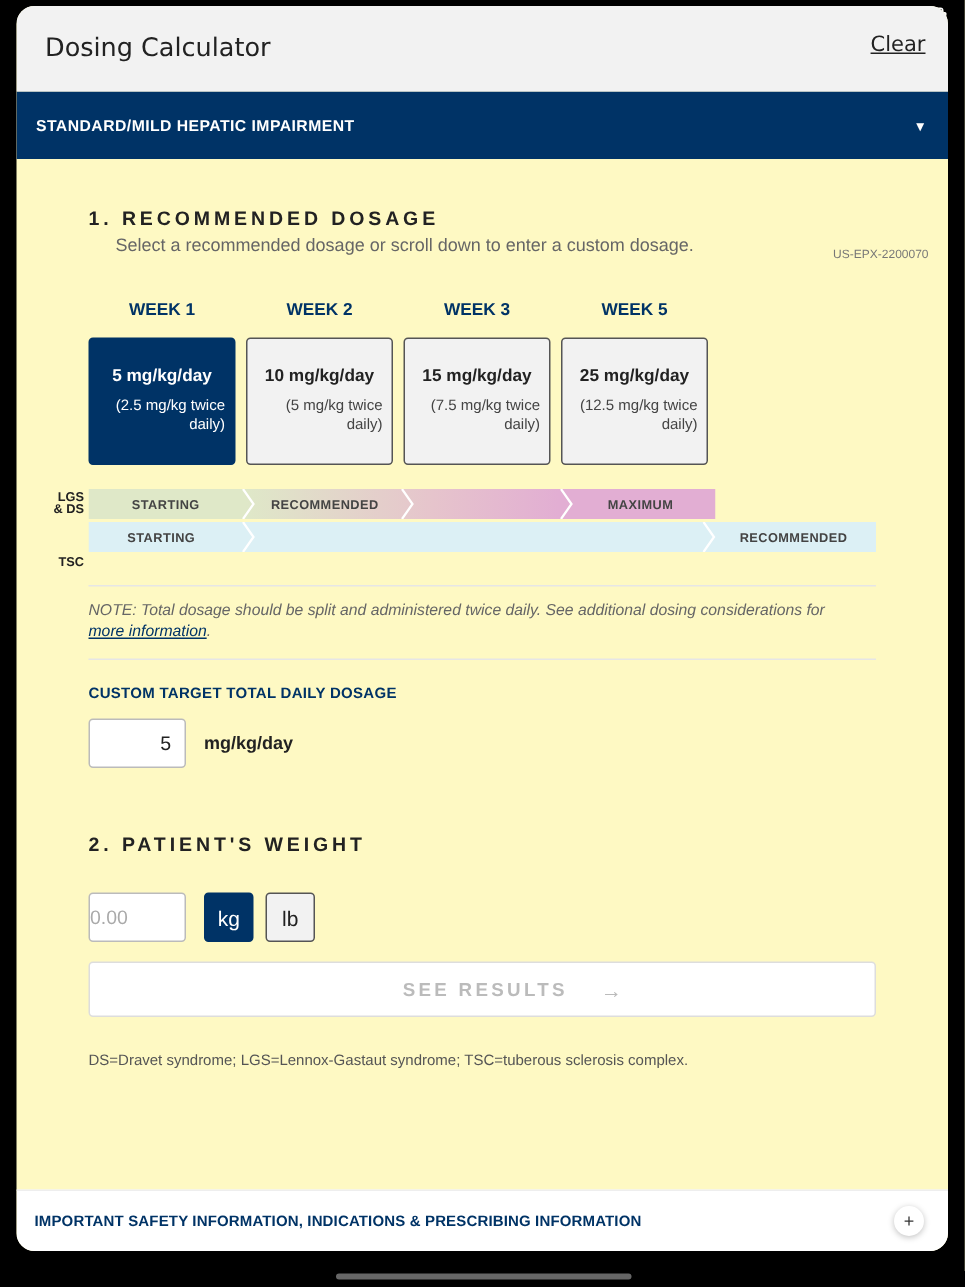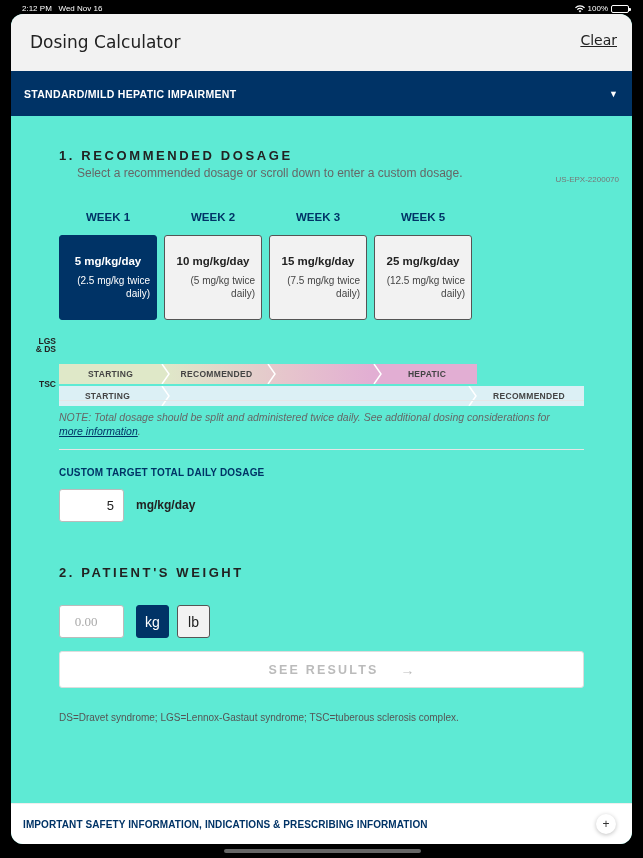--- a/index.html
+++ b/index.html
@@ -5,21 +5,21 @@
   * { box-sizing: border-box; margin: 0; padding: 0; }
   html, body { width: 643px; height: 858px; background: #000; overflow: hidden; font-family: "Liberation Sans", sans-serif; }
 
   .status-bar { position: absolute; top: 0; left: 0; width: 643px; height: 16px; color: #fff; font-size: 8px; }
   .status-bar .time { position: absolute; left: 22px; top: 4px; }
   .status-bar .right { position: absolute; right: 14px; top: 4px; display: flex; align-items: center; gap: 3px; }
   .battery { width: 18px; height: 8px; border: 1px solid #fff; border-radius: 2px; padding: 1px; position: relative; }
   .battery::after { content: ""; position: absolute; right: -3px; top: 2px; width: 2px; height: 3px; background: #fff; border-radius: 0 1px 1px 0; }
   .battery .fill { width: 100%; height: 100%; background: #fff; border-radius: 1px; }
 
-  .sheet { position: absolute; top: 14px; left: 11px; width: 621px; height: 830px; background: #5eead4; border-radius: 12px; overflow: hidden; }
+  .sheet { position: absolute; top: 4px; left: 11px; width: 621px; height: 830px; background: #fef9c3; border-radius: 12px; overflow: hidden; }
 
   .header { height: 57px; background: #f2f2f2; position: relative; }
   .header .title { position: absolute; left: 19px; top: 18px; font-size: 17px; color: #222; font-family: "DejaVu Sans", sans-serif; font-weight: normal; }
   .header .clear { position: absolute; right: 15px; top: 18px; font-size: 14px; color: #222; text-decoration: underline; cursor: pointer; font-family: "DejaVu Sans", sans-serif; }
 
   .impairment-bar { height: 45px; background: #003366; color: #fff; display: flex; align-items: center; justify-content: space-between; padding: 0 14px 0 13px; cursor: pointer; }
   .impairment-bar .label { font-size: 10.5px; font-weight: bold; letter-spacing: 0.3px; }
   .impairment-bar .caret { font-size: 9px; }
 
   .content { position: relative; padding: 0 48px; }
@@ -31,33 +31,33 @@
 
   .weeks { position: absolute; left: 48px; top: 95px; display: flex; gap: 7px; }
   .week-col { width: 98px; }
   .week-label { text-align: center; font-size: 11.5px; font-weight: bold; color: #003366; height: 24px; }
   .dose-card { width: 98px; height: 85px; border: 1px solid #555; border-radius: 3px; background: #f2f2f2; display: flex; flex-direction: column; align-items: center; justify-content: center; text-align: right; cursor: pointer; padding: 0 6px; }
   .dose-card.selected { background: #003366; border-color: #003366; color: #fff; }
   .dose-card .main { font-size: 11.5px; font-weight: bold; margin-bottom: 7px; color: #222; }
   .dose-card .sub { font-size: 10px; color: #444; line-height: 1.35; }
   .dose-card.selected .main, .dose-card.selected .sub { color: #fff; }
   .band-label { position: absolute; left: 14px; width: 31px; text-align: right; font-size: 8.5px; font-weight: bold; color: #222; line-height: 8px; }
-  .band-row { position: absolute; left: 48px; height: 20px; margin-top: 28px; }
+  .band-row { position: absolute; left: 48px; height: 20px; }
   .seg { position: absolute; top: 0; height: 20px; display: flex; align-items: center; justify-content: center; font-size: 8.5px; font-weight: bold; color: #444; letter-spacing: 0.3px; }
 
   .divider { position: absolute; left: 48px; width: 525px; height: 1px; background: #e6e6e6; }
   .note { position: absolute; left: 48px; top: 396px; width: 500px; font-size: 10.5px; font-style: italic; color: #666; line-height: 14px; }
   .note a { color: #003366; text-decoration: underline; font-weight: normal; cursor: pointer; }
 
   .custom-label { position: absolute; left: 48px; top: 453px; font-size: 10px; font-weight: bold; color: #003366; letter-spacing: 0.2px; }
   .custom-input { position: absolute; left: 48px; top: 475px; width: 65px; height: 33px; border: 1px solid #bbb; border-radius: 3px; text-align: right; padding-right: 9px; font-size: 13px; color: #222; font-family: "Liberation Sans", sans-serif; }
   .custom-unit { position: absolute; left: 125px; top: 484px; font-size: 12px; font-weight: bold; color: #222; }
 
   .s2-title { position: absolute; left: 48px; top: 551px; }
-  .weight-input { position: absolute; left: 48px; top: 591px; width: 65px; height: 33px; border: 1px solid #bbb; border-radius: 3px; text-align: center; padding-right: 11px; font-size: 13px; color: #999; font-family: Liberation Serif, serif; }
+  .weight-input { position: absolute; left: 48px; top: 591px; width: 65px; height: 33px; border: 1px solid #bbb; border-radius: 3px; text-align: left; padding-right: 11px; font-size: 13px; color: #999; font-family: Liberation Sans, sans-serif; }
   .weight-input::placeholder { color: #aaa; }
   .unit-btn { position: absolute; top: 591px; width: 33px; height: 33px; border-radius: 3px; font-size: 14px; display: flex; align-items: center; justify-content: center; cursor: pointer; }
   .unit-kg { left: 125px; background: #003366; color: #fff; border: 1px solid #003366; }
   .unit-lb { left: 166px; background: #f2f2f2; color: #222; border: 1px solid #555; }
 
   .see-results { position: absolute; left: 48px; top: 637px; width: 525px; height: 37px; border: 1px solid #ddd; border-radius: 3px; background: #fff; display: flex; align-items: center; justify-content: center; gap: 22px; color: #bbb; font-size: 12.5px; font-weight: bold; letter-spacing: 2.2px; cursor: pointer; padding-left: 40px; }
   .see-results .arrow { font-size: 14px; letter-spacing: 0; }
 
   .abbrev { position: absolute; left: 48px; top: 698px; font-size: 10px; color: #555; }
 
@@ -147,21 +147,21 @@
             <stop offset="1" stop-color="#e2aed3"></stop>
           </linearGradient>
         </defs>
         <rect x="0" y="0" width="418" height="20" fill="url(#g1)"></rect>
         <polyline points="103,0 110,10 103,20" fill="none" stroke="#fff" stroke-width="1.5"></polyline>
         <polyline points="209,0 216,10 209,20" fill="none" stroke="#fff" stroke-width="1.5"></polyline>
         <polyline points="315,0 322,10 315,20" fill="none" stroke="#fff" stroke-width="1.5"></polyline>
       </svg>
       <div class="seg" style="left:0; width:103px;">STARTING</div>
       <div class="seg" style="left:106px; width:103px;">RECOMMENDED</div>
-      <div class="seg" style="left:318px; width:100px;">HEPATIC</div>
+      <div class="seg" style="left:318px; width:100px;">MAXIMUM</div>
     </div>
 
     <div class="band-label" style="top:366px;">TSC</div>
     <div class="band-row" style="top:344px; width:525px;">
       <svg width="525" height="20" style="position:absolute;left:0;top:0;">
         <rect x="0" y="0" width="525" height="20" fill="#dcf0f5"></rect>
         <polyline points="103,0 110,10 103,20" fill="none" stroke="#fff" stroke-width="1.5"></polyline>
         <polyline points="410,0 417,10 410,20" fill="none" stroke="#fff" stroke-width="1.5"></polyline>
       </svg>
       <div class="seg" style="left:0; width:97px;">STARTING</div>

